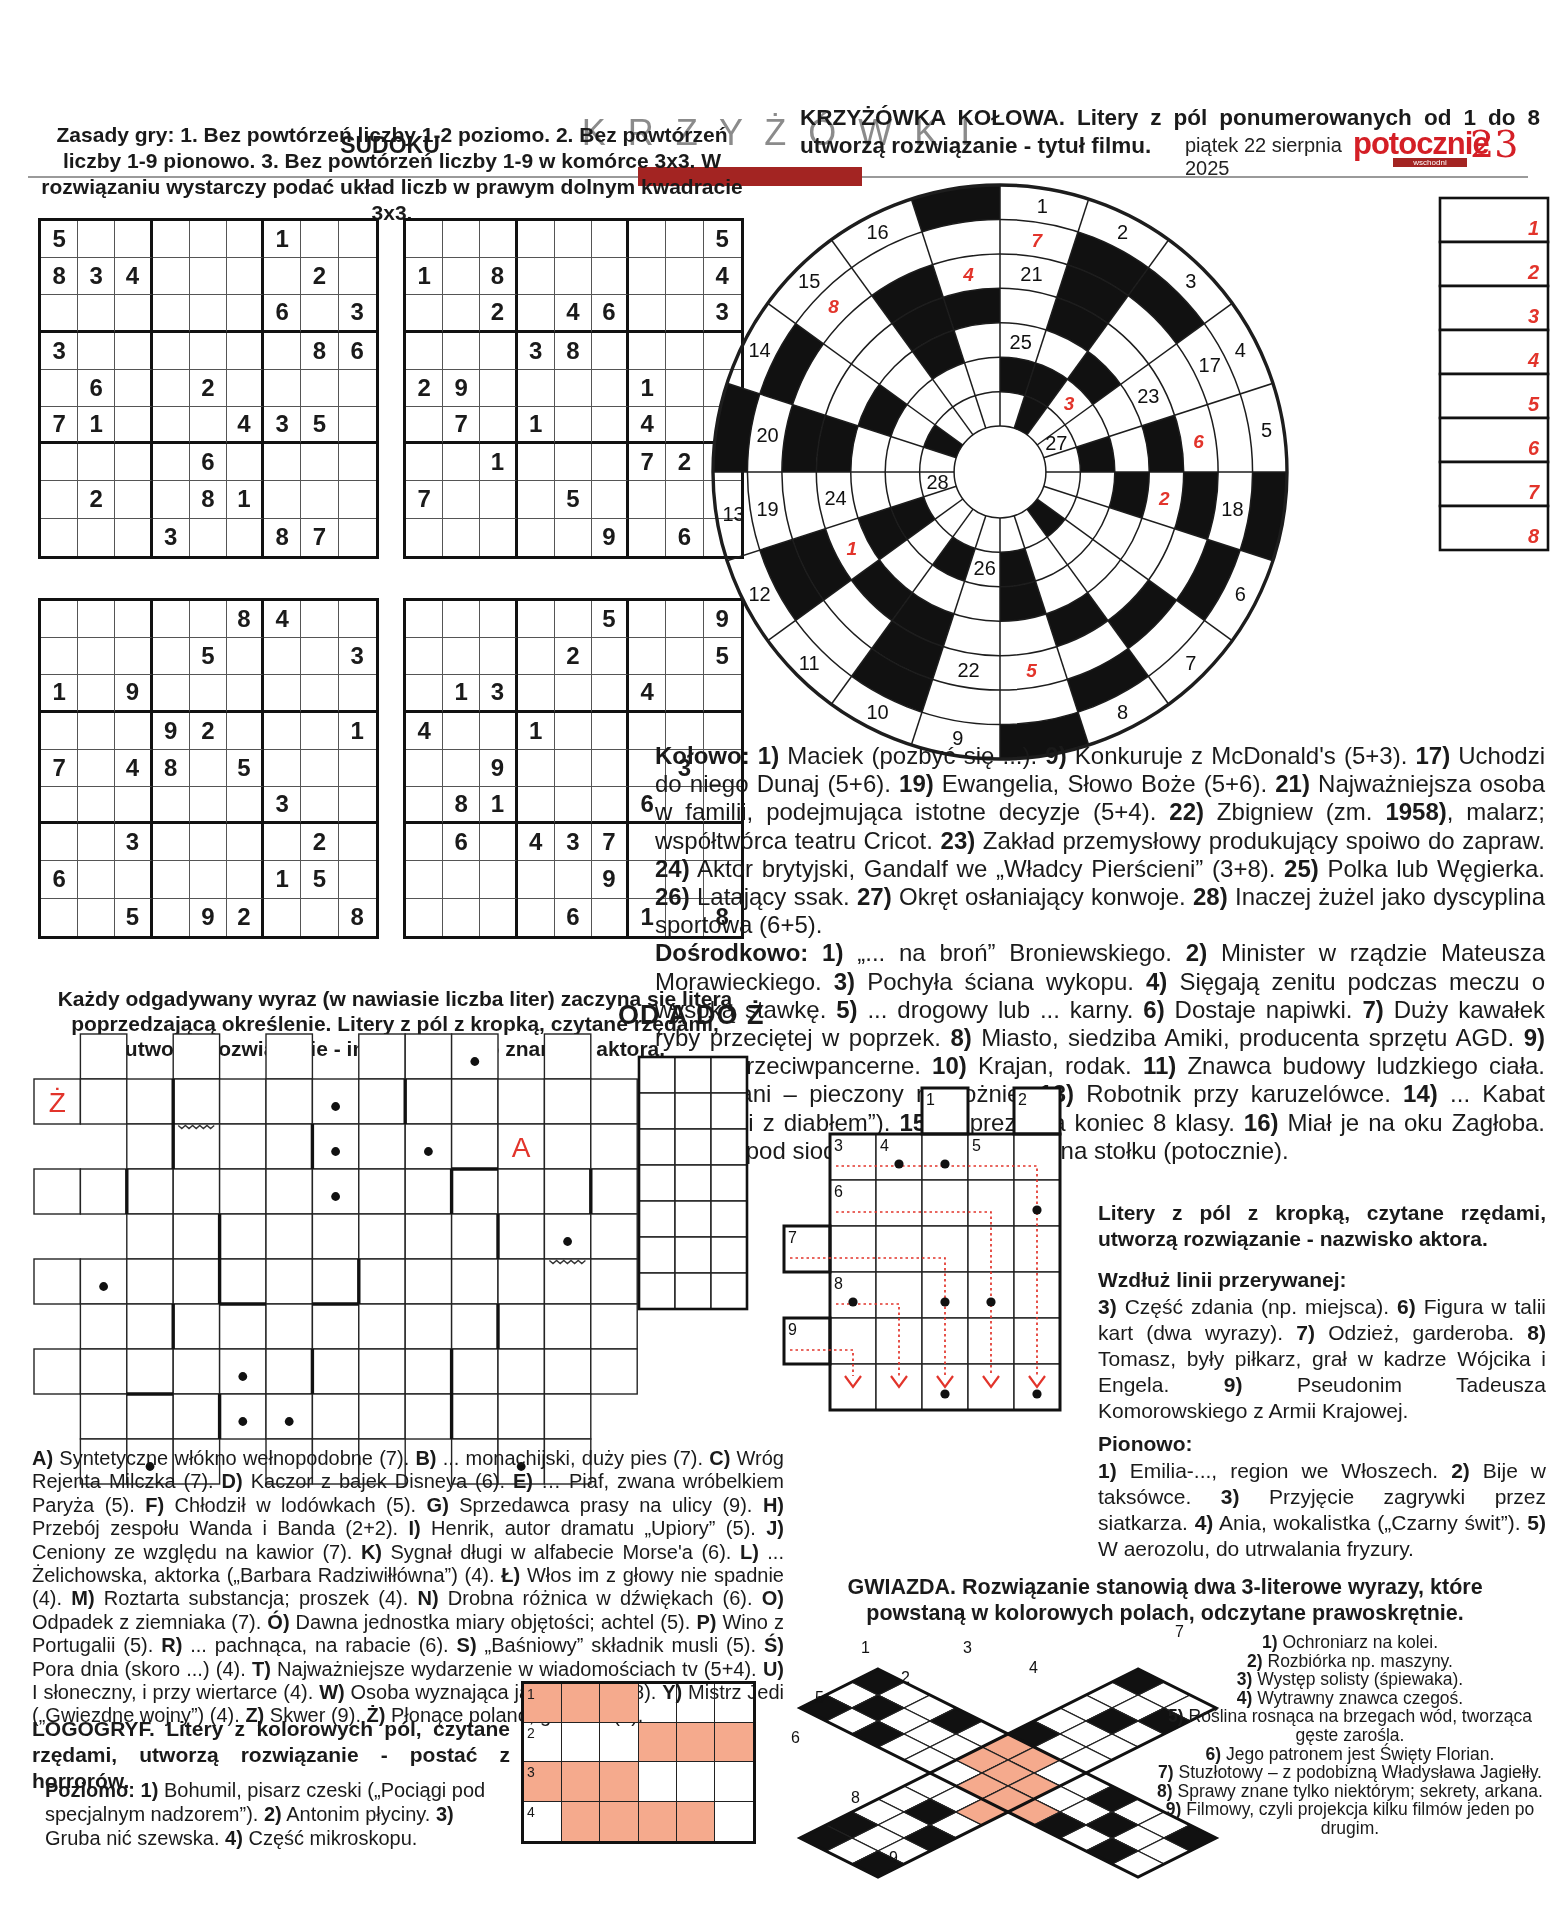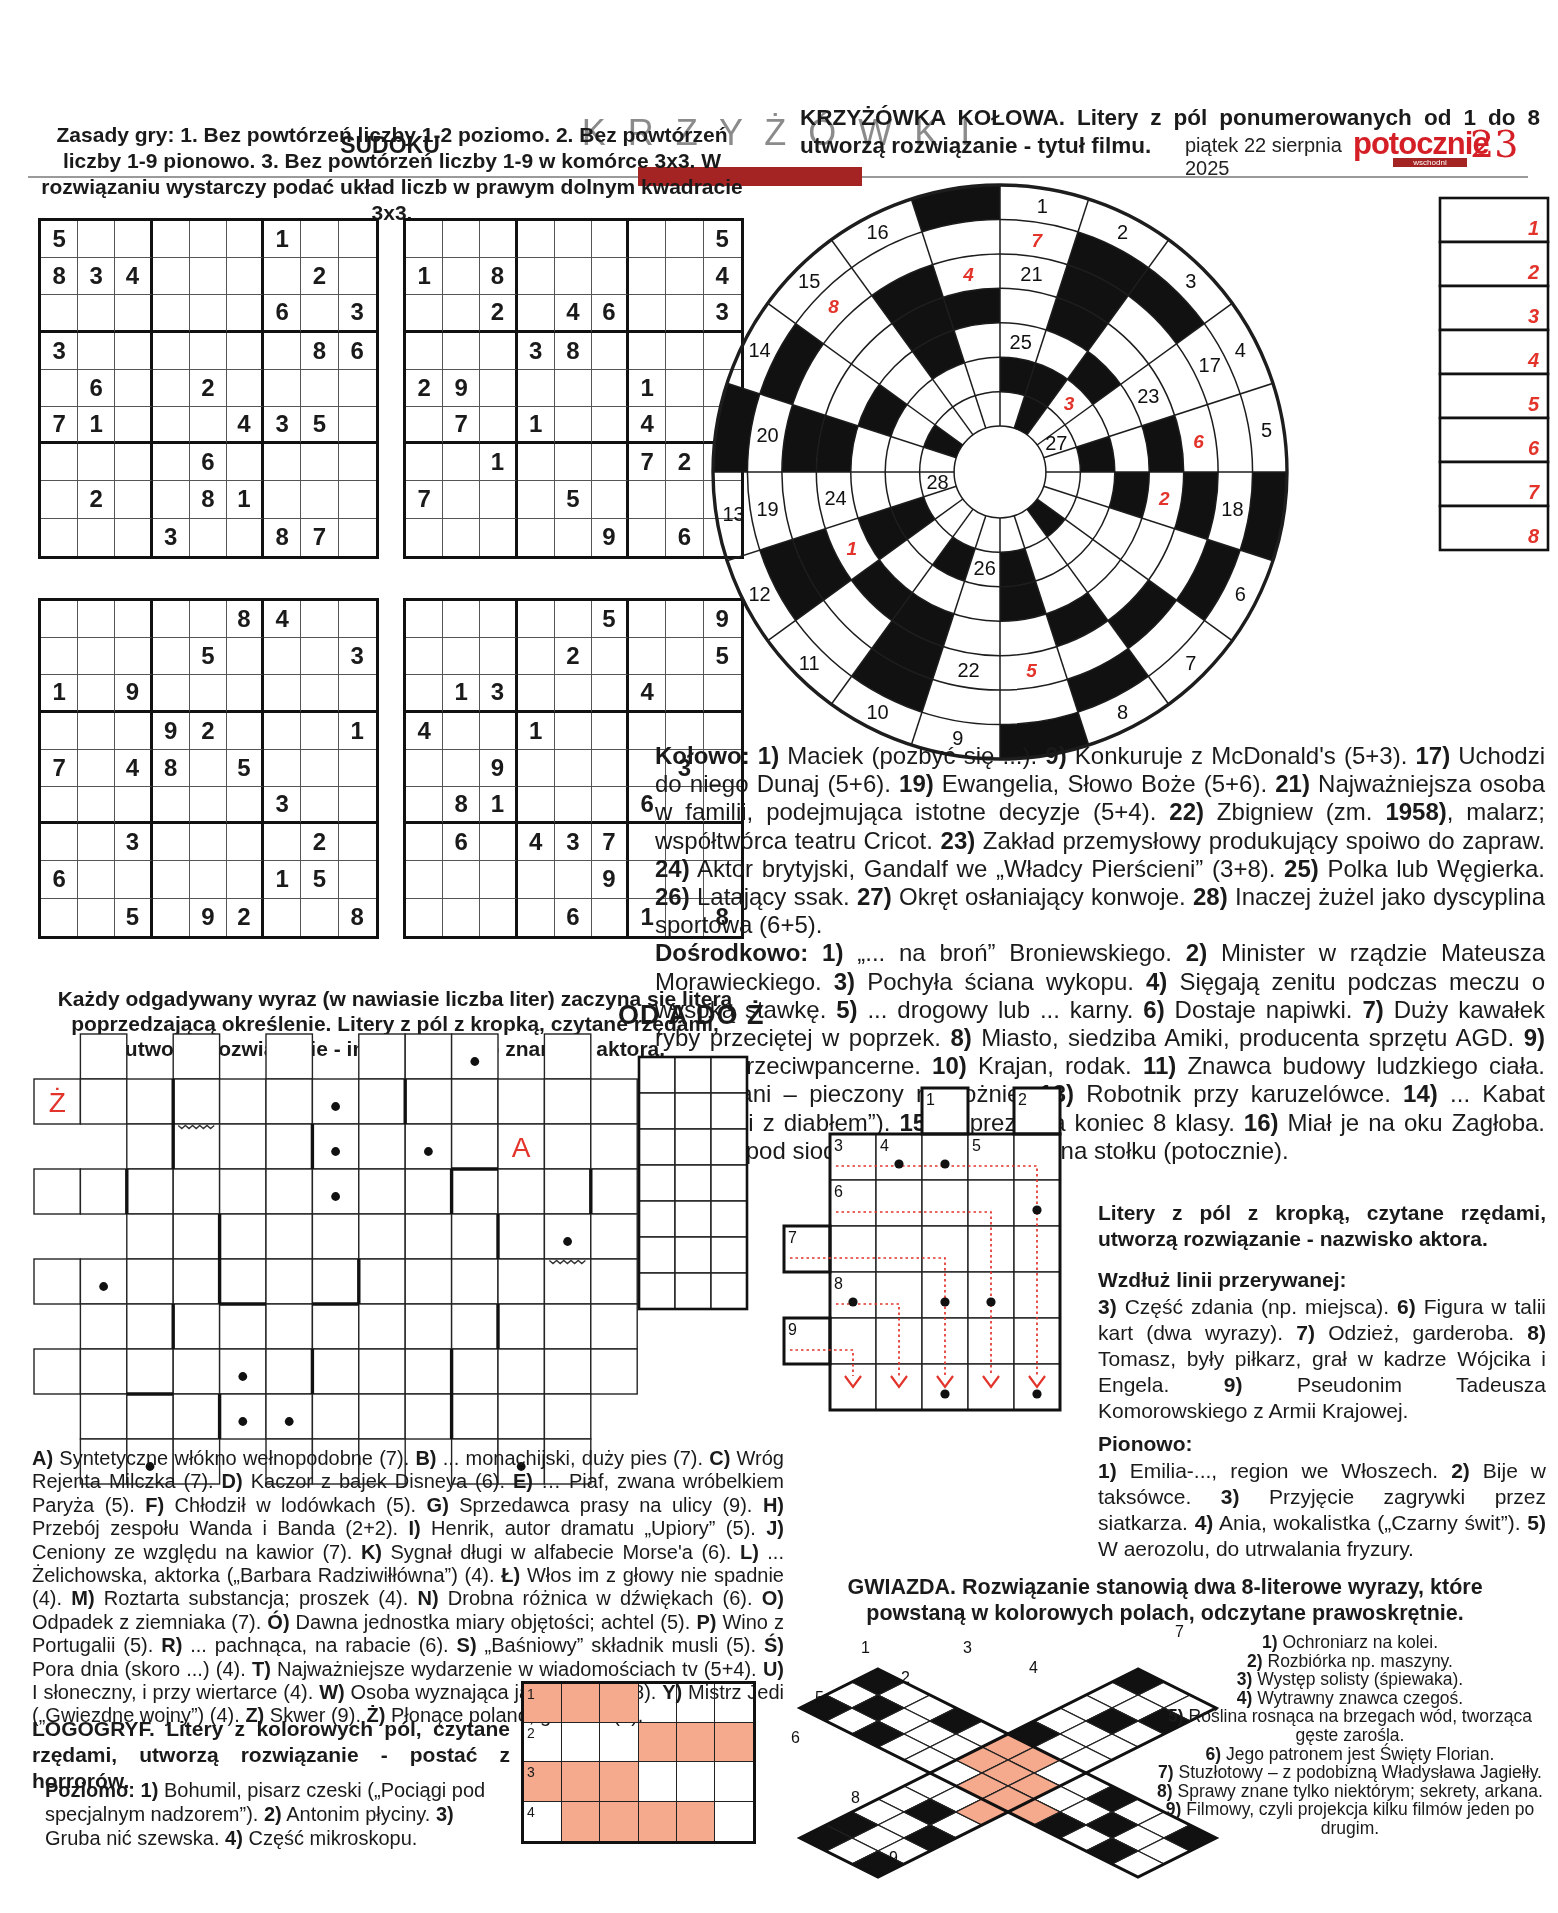--- a/index.html
+++ b/index.html
@@ -890,21 +890,21 @@
     </svg>
 
   <div class="abs bold just" style="left:1098px;top:1200px;width:448px;font-size:21px;line-height:26px;">Litery z pól z kropką, czytane rzędami, utworzą rozwiązanie - nazwisko aktora.</div>
   <div class="abs bold" style="left:1098px;top:1268px;width:448px;font-size:21px;">Wzdłuż linii przerywanej:</div>
   <div class="abs just" style="left:1098px;top:1294px;width:448px;font-size:21px;line-height:26px;">
        <span><b>3)</b> Część zdania (np. miejsca). <b>6)</b> Figura w talii kart (dwa wyrazy). <b>7)</b> Odzież, garderoba. <b>8)</b> Tomasz, były piłkarz, grał w kadrze Wójcika i Engela. <b>9)</b> Pseudonim Tadeusza Komorowskiego z Armii Krajowej.</span></div>
   <div class="abs bold" style="left:1098px;top:1432px;width:448px;font-size:21px;">Pionowo:</div>
   <div class="abs just" style="left:1098px;top:1458px;width:448px;font-size:21px;line-height:26px;">
        <span><b>1)</b> Emilia-..., region we Włoszech. <b>2)</b> Bije w taksówce. <b>3)</b> Przyjęcie zagrywki przez siatkarza. <b>4)</b> Ania, wokalistka („Czarny świt”). <b>5)</b> W aerozolu, do utrwalania fryzury.</span></div>
 
-  <div class="abs bold ctr" style="left:795px;top:1574px;width:740px;font-size:21.5px;line-height:26px;">GWIAZDA. Rozwiązanie stanowią dwa 8-literowe wyrazy, które powstaną  w kolorowych polach, odczytane prawoskrętnie.</div>
+  <div class="abs bold ctr" style="left:795px;top:1574px;width:740px;font-size:21.5px;line-height:26px;">GWIAZDA. Rozwiązanie stanowią dwa 3-literowe wyrazy, które powstaną  w kolorowych polach, odczytane prawoskrętnie.</div>
 
   <svg id="star-svg" class="abs" style="left:773px;top:1613px;" width="484" height="300" viewBox="0 0 484 300">
       <polygon points="105,56 131,69 105,82 79,69" fill="#fff" stroke="#222" stroke-width="1.3"></polygon>
       <polygon points="131,69 157,82 131,95 105,82" fill="#fff" stroke="#222" stroke-width="1.3"></polygon>
       <polygon points="157,82 183,95 157,108 131,95" fill="#fff" stroke="#222" stroke-width="1.3"></polygon>
       <polygon points="183,95 209,108 183,121 157,108" fill="#fff" stroke="#222" stroke-width="1.3"></polygon>
       <polygon points="209,108 235,121 209,134 183,121" fill="#fff" stroke="#222" stroke-width="1.3"></polygon>
       <polygon points="235,121 261,134 235,147 209,134" fill="#fff" stroke="#222" stroke-width="1.3"></polygon>
       <polygon points="261,134 287,147 261,160 235,147" fill="#fff" stroke="#222" stroke-width="1.3"></polygon>
       <polygon points="287,147 313,160 287,173 261,160" fill="#fff" stroke="#222" stroke-width="1.3"></polygon>

